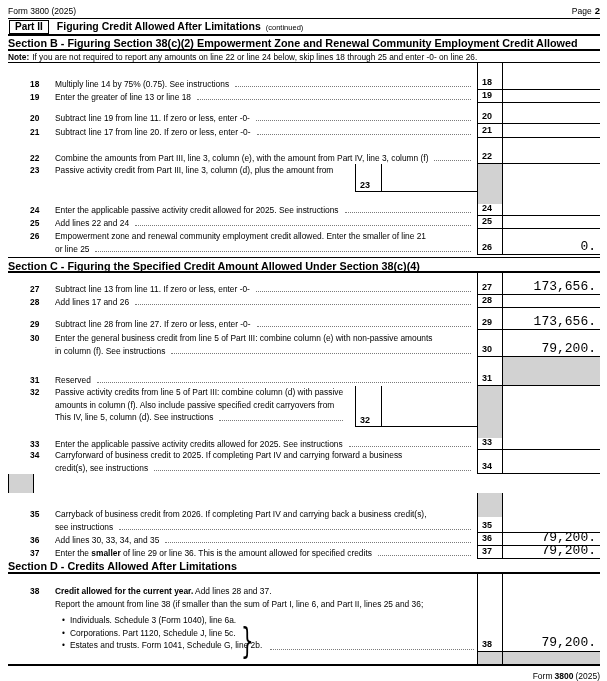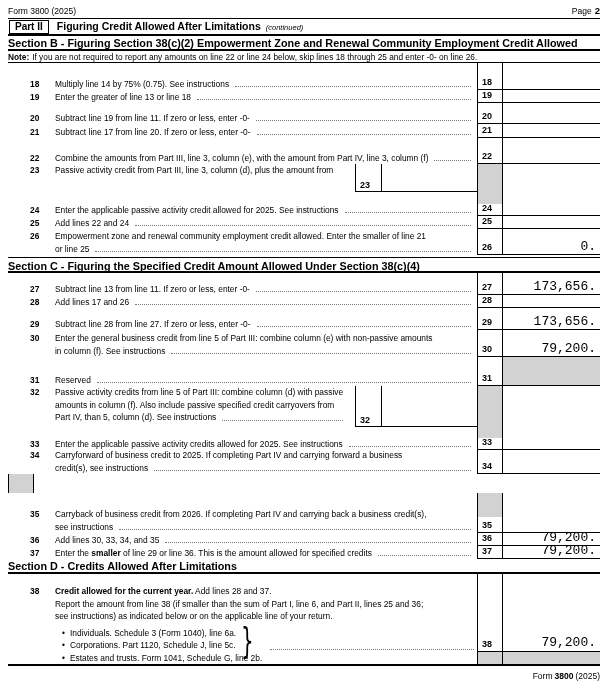--- a/index.html
+++ b/index.html
@@ -5,21 +5,21 @@
 *{margin:0;padding:0;box-sizing:border-box}
 html,body{background:#fff}
 body{width:607px;height:681px;font-family:"Liberation Sans",sans-serif;color:#000;overflow:hidden}
 .page{width:607px;height:681px;padding:4px 7px 0 8px;overflow:hidden;background:#fff}
 
 .pagehead{display:flex;justify-content:space-between;align-items:flex-end;height:15px;border-bottom:1px solid #000;font-size:8.5px;padding-bottom:2px}
 .pagehead .pnum{font-weight:bold;font-size:9.5px;margin-left:3px}
 .partrow{display:flex;align-items:flex-start;height:17px;border-bottom:2px solid #000;padding:1px 0 2px 1px}
 .partbox{border:1.5px solid #000;font-weight:bold;font-size:10px;padding:0 5px 1px 5px;margin-right:8px;line-height:11px}
 .parttitle{font-weight:bold;font-size:10.5px}
-.cont{font-style:italic;font-size:7.5px;align-self:flex-end;margin:0 0 0 5px}
+.cont{font-size:7.5px;align-self:flex-end;margin:0 0 0 5px}
 .sechead{font-weight:bold;font-size:10.8px;height:15px;border-bottom:2px solid #000;padding-top:1px;white-space:nowrap;overflow:hidden}
 .sechead.mid{border-top:1.5px solid #000;margin-top:2px;padding-top:2px;height:16px}
 .noterow{font-size:8.3px;height:12px;border-bottom:1px solid #000;padding-top:1px;white-space:nowrap;overflow:hidden}
 .noterow b{margin-right:3px}
 
 .row{display:flex}
 .txt{flex:1;display:flex;flex-direction:column;justify-content:flex-end;position:relative;min-width:0;overflow:visible}
 .txt.top{justify-content:flex-start}
 .tl{display:flex;align-items:flex-end;font-size:8.4px;line-height:12.5px;white-space:nowrap;padding-left:22px}
 .mnum{width:25px;flex:none;font-weight:bold}
@@ -325,21 +325,21 @@
       <div class="tl">
           <span class="mnum">32</span>
           <span class="body">Passive activity credits from line 5 of Part III: combine column (d) with passive</span>
         </div>
       <div class="tl">
           <span class="sp"></span>
           <span class="body">amounts in column (f). Also include passive specified credit carryovers from</span>
         </div>
       <div class="tl">
           <span class="sp"></span>
-          <span class="body">Part IV, than 5, column (d). See instructions</span>
+          <span class="body">This IV, line 5, column (d). See instructions</span>
           <span class="leader"></span>
         </div>
       <div class="inner">
         <div class="inum">
             <span>32</span>
           </div>
         <div class="ientry"></div>
       </div>
     </div>
     <div class="numcol gray"></div>
@@ -449,24 +449,20 @@
 
   <div class="secd">
     <div class="txt">
       <div class="tl">
           <span class="mnum">38</span>
           <span class="body"><b>Credit allowed for the current year.</b><span> Add lines 28 and 37.</span></span>
         </div>
       <div class="tl">
           <span class="sp"></span>
           <span class="body">Report the amount from line 38 (if smaller than the sum of Part I, line 6, and Part II, lines 25 and 36;</span>
-        </div>
-      <div class="tl">
-          <span class="sp"></span>
-          <span class="body">see instructions) as indicated below or on the applicable line of your return.</span>
         </div>
       <div class="bullets">
         <div class="bl">
             <span class="dot"></span>
             <span>Individuals. Schedule 3 (Form 1040), line 6a.</span>
           </div>
         <div class="bl">
             <span class="dot"></span>
             <span>Corporations. Part 1120, Schedule J, line 5c.</span>
           </div>

